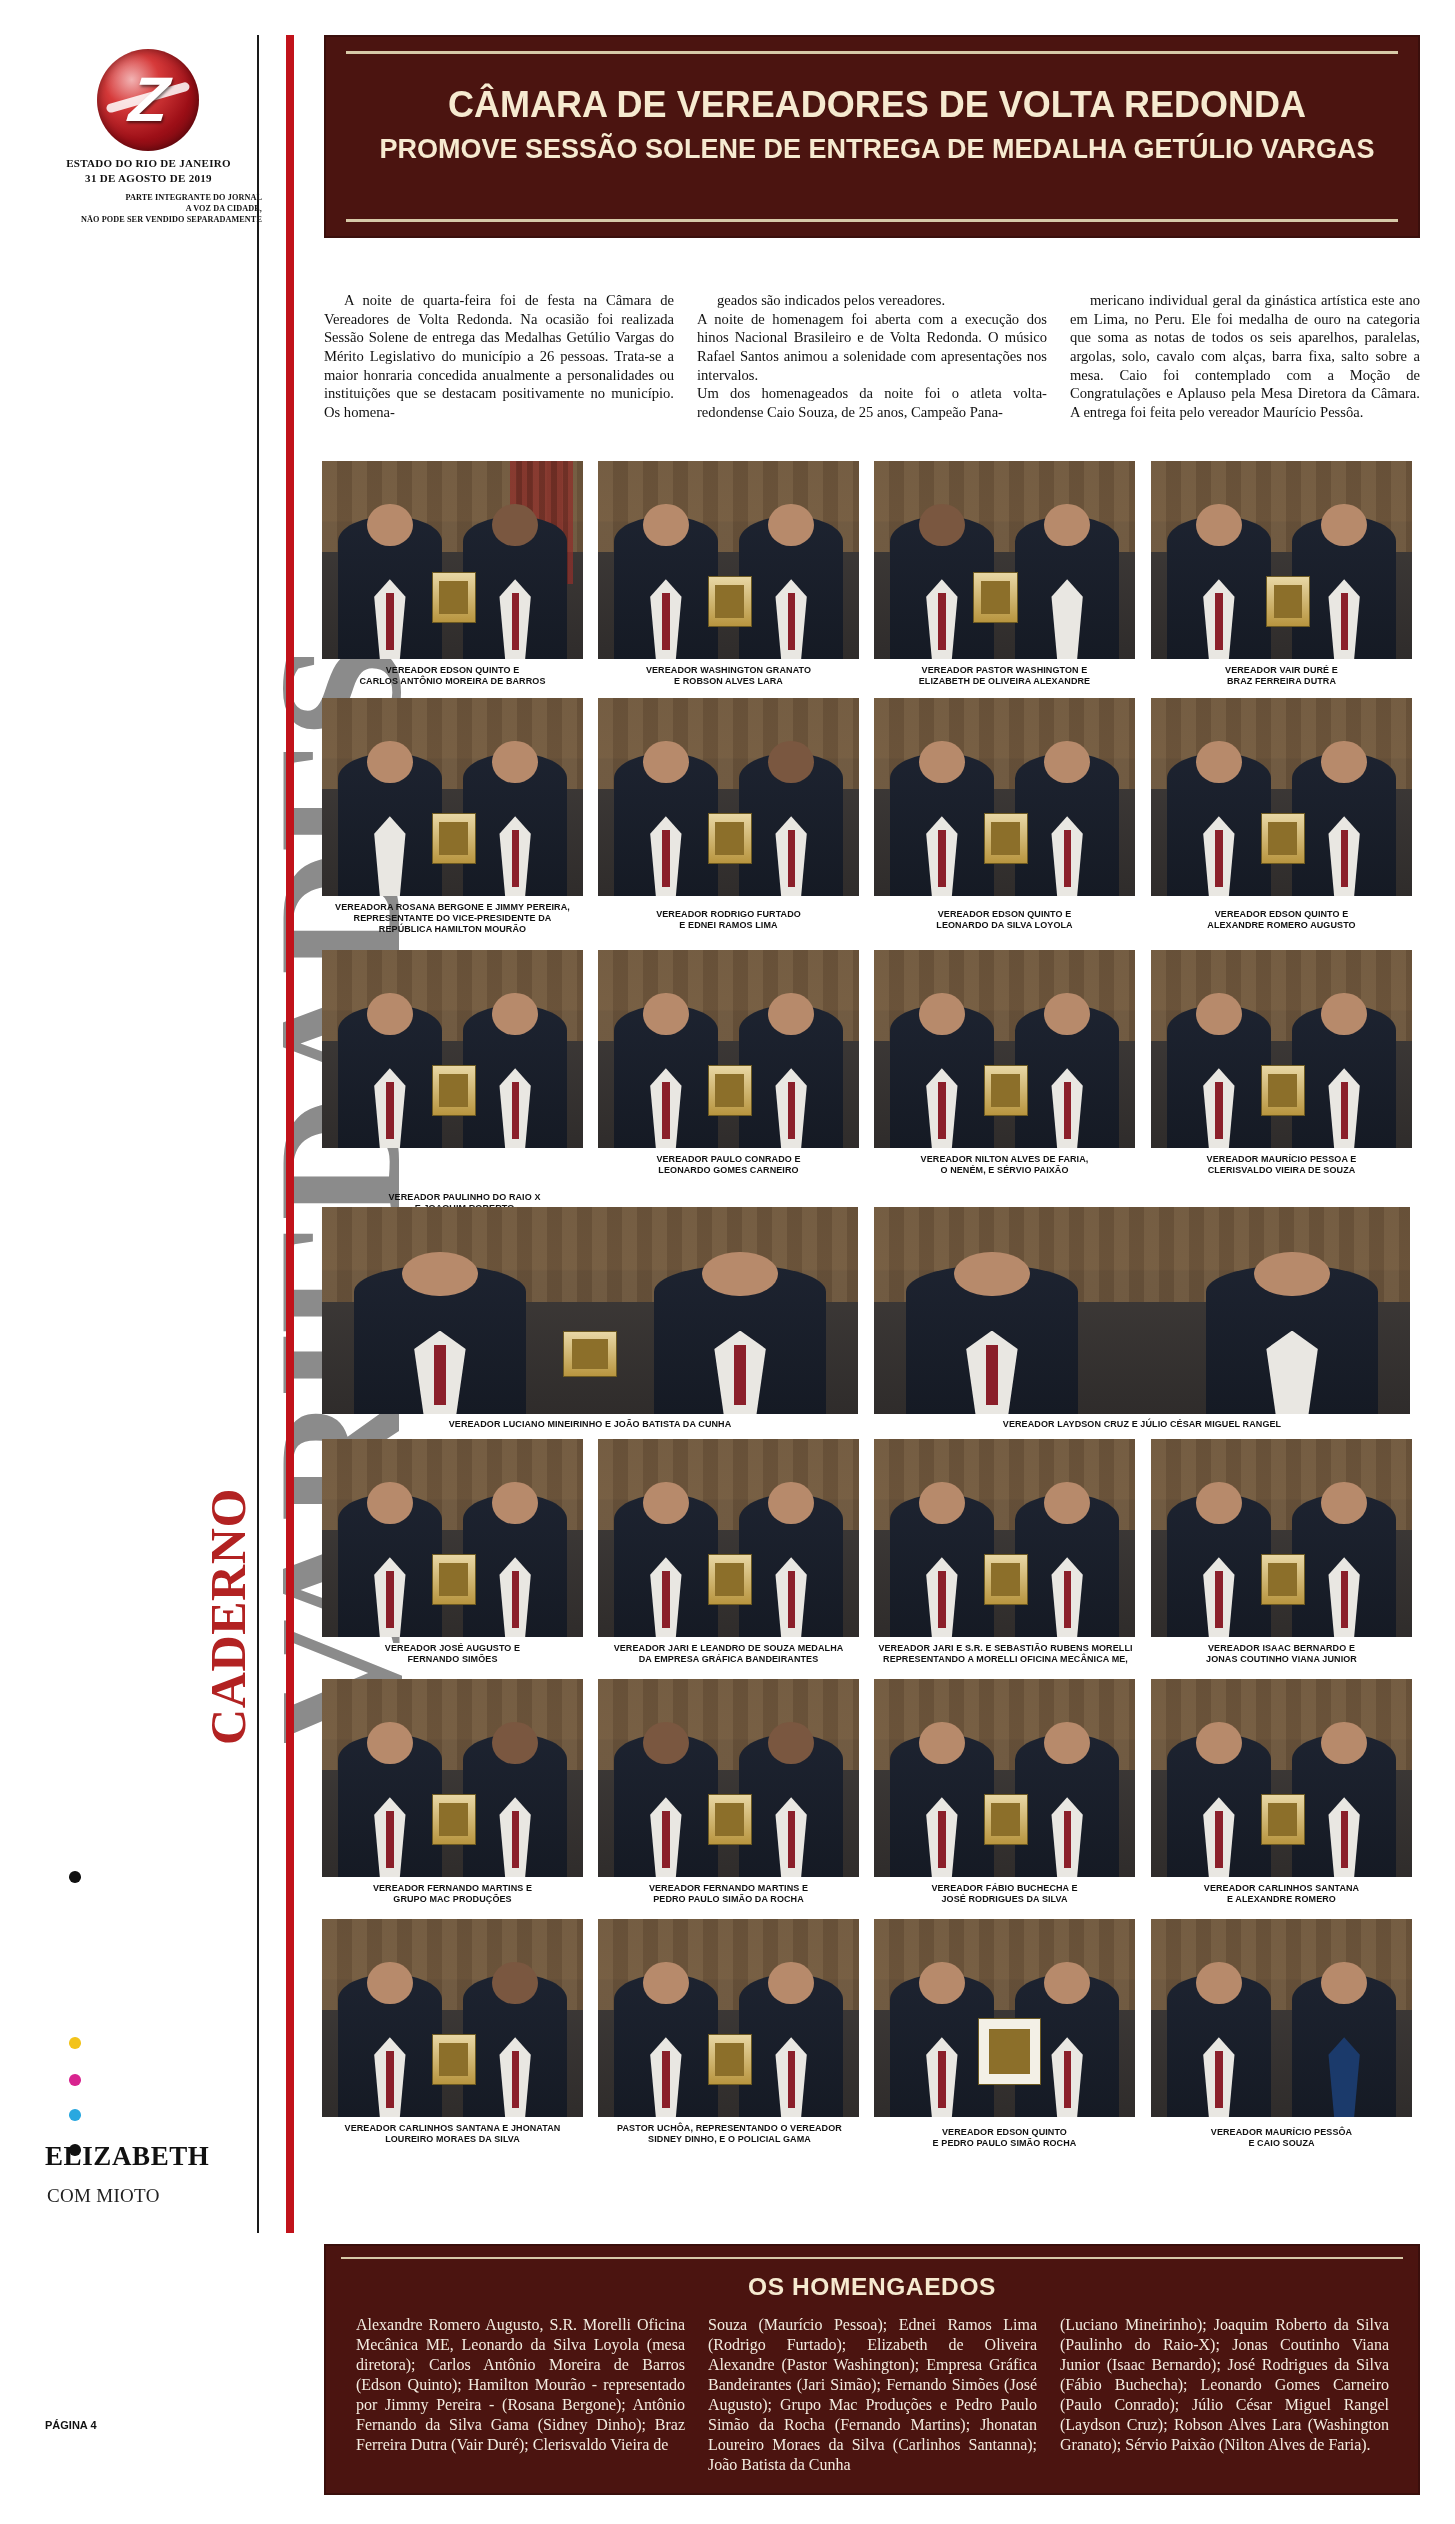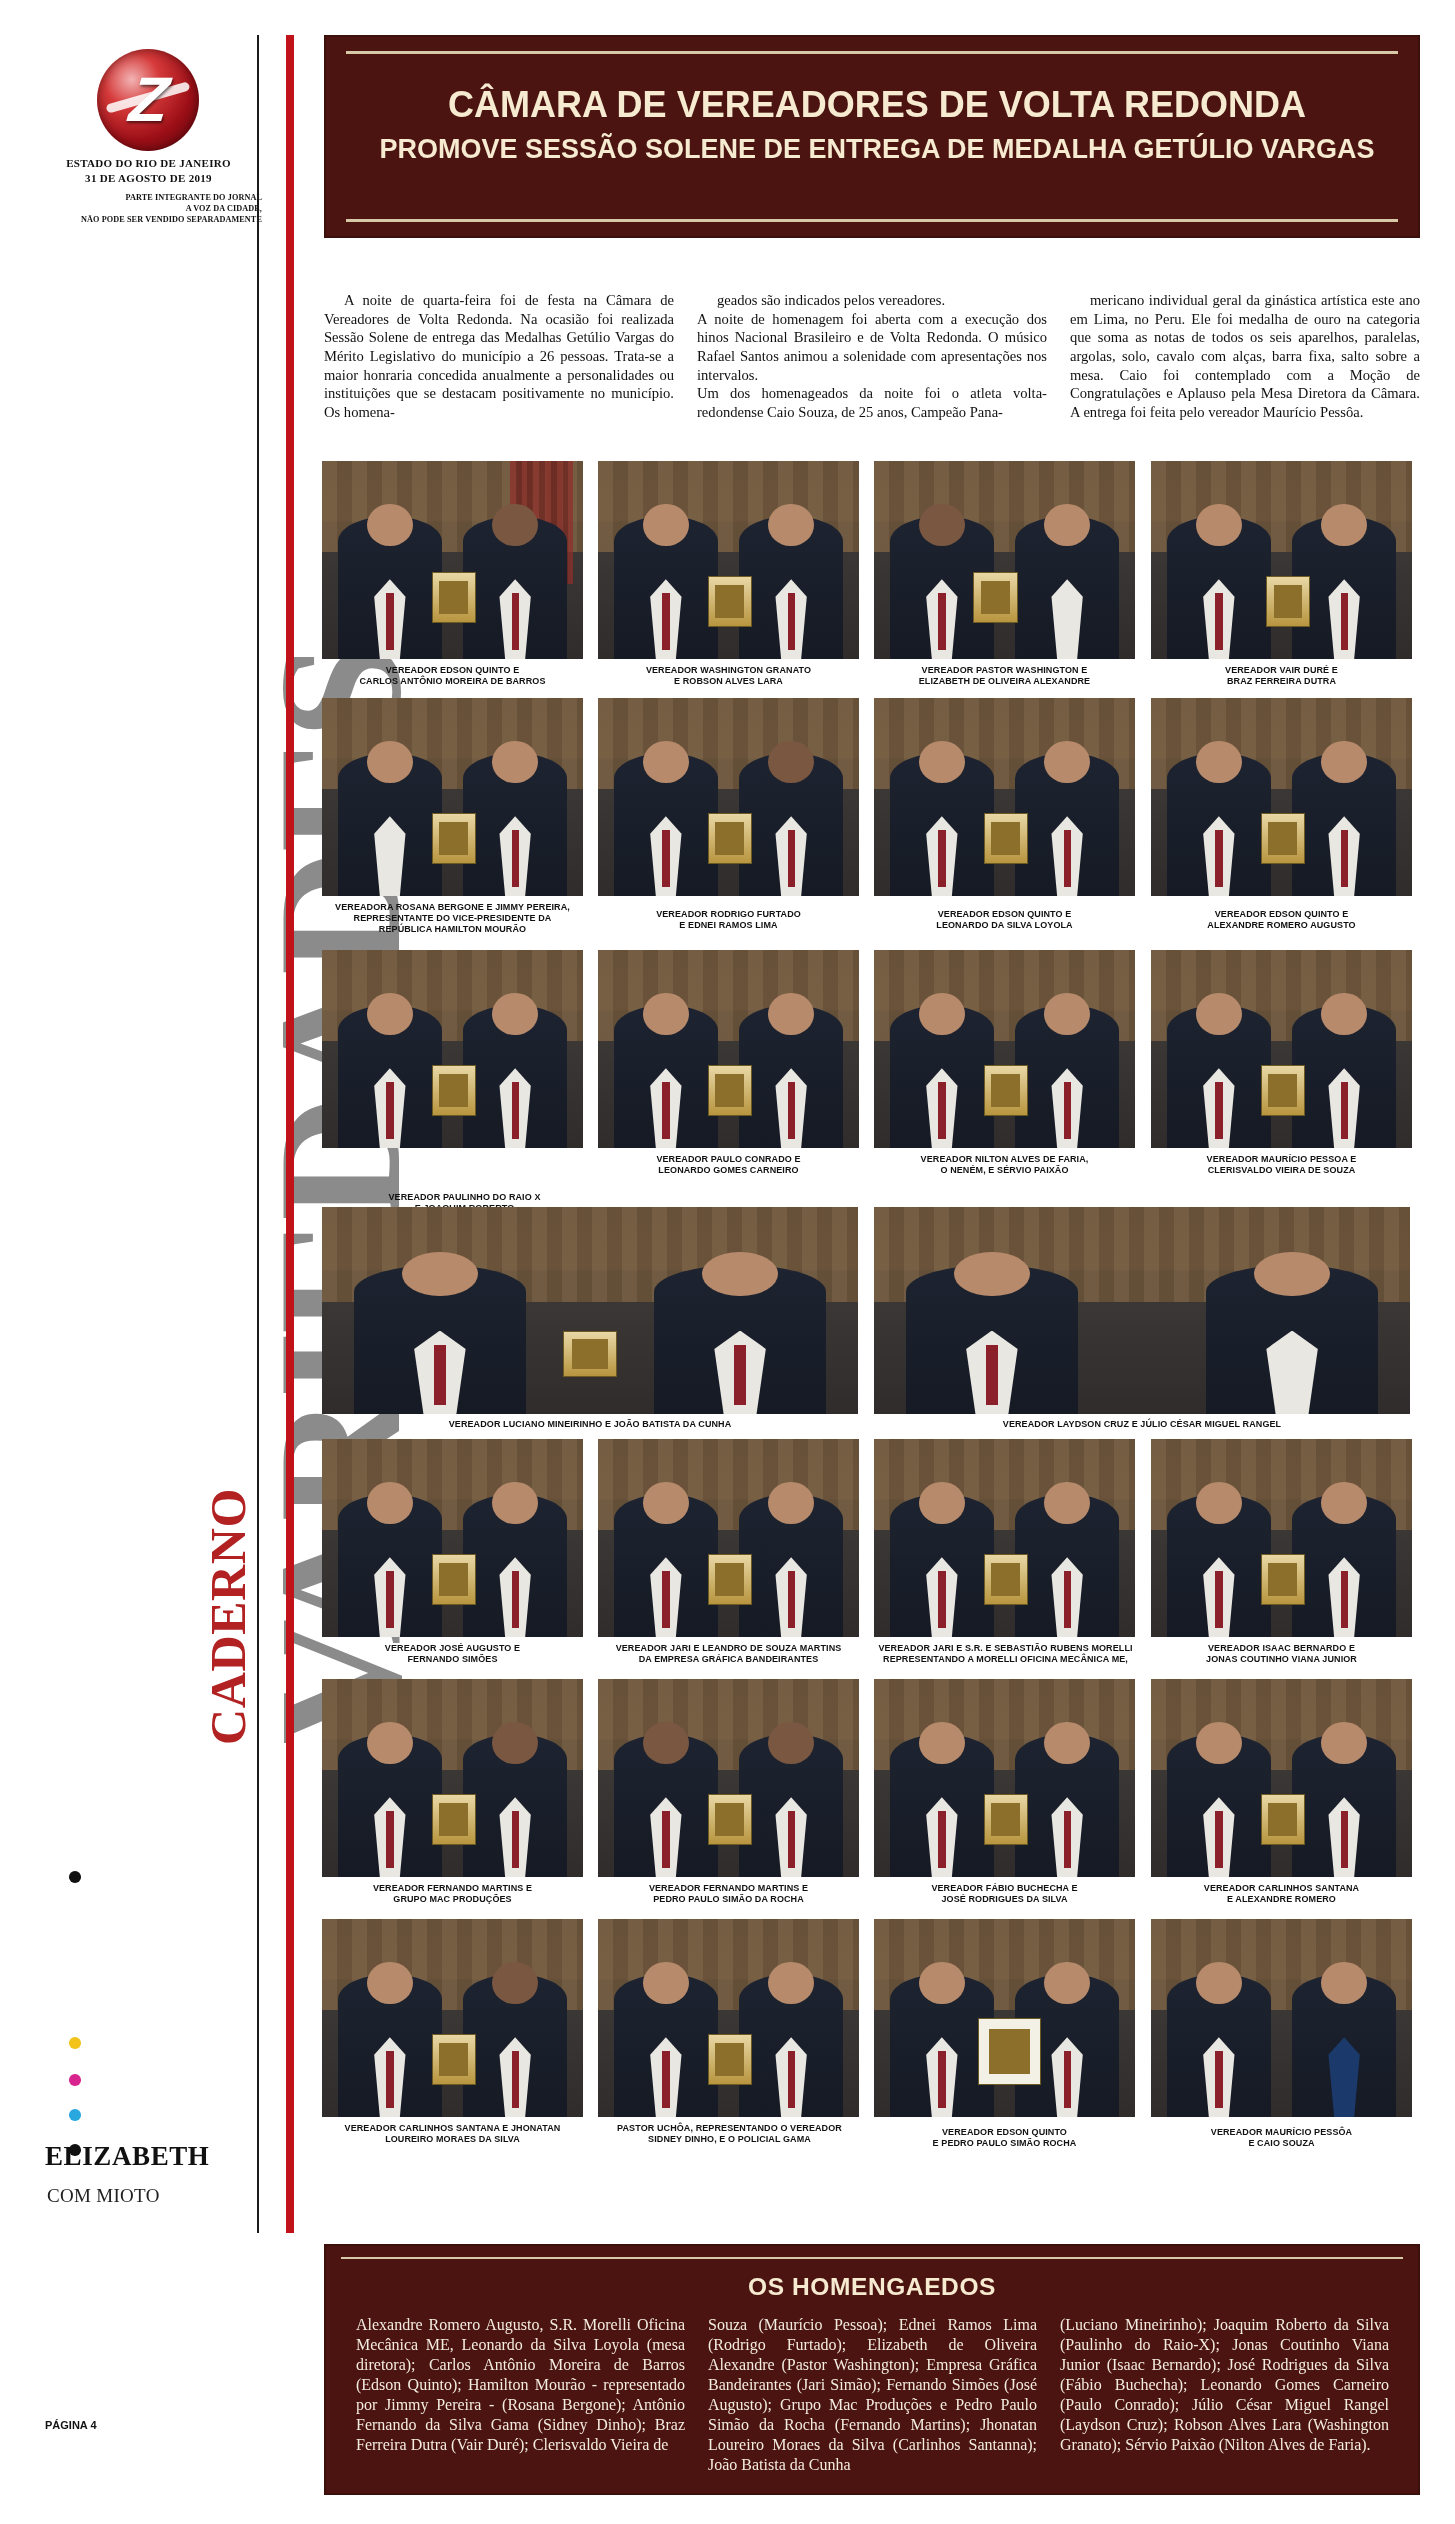--- a/index.html
+++ b/index.html
@@ -677,21 +677,21 @@
         <div class="shirt"></div>
         <div class="tie"></div>
       </div>
     <div class="person right">
         <div class="head"></div>
         <div class="shirt"></div>
         <div class="tie"></div>
       </div>
     <div class="plaque" style="left:42%; top:58%;"></div>
   </div>
-  <div class="cap" style="left:591px; top:1643px; width:275px; white-space:pre-line;">VEREADOR JARI E LEANDRO DE SOUZA MARTINS
+  <div class="cap" style="left:591px; top:1643px; width:275px; white-space:pre-line;">VEREADOR JARI E LEANDRO DE SOUZA MEDALHA
 DA EMPRESA GRÁFICA BANDEIRANTES</div>
 
   <div class="photo" style="left:874px; top:1439px; width:261px; height:198px;">
     <div class="room"></div>
       <div class="wood"></div>
     <div class="person left">
         <div class="head"></div>
         <div class="shirt"></div>
         <div class="tie"></div>
       </div>

